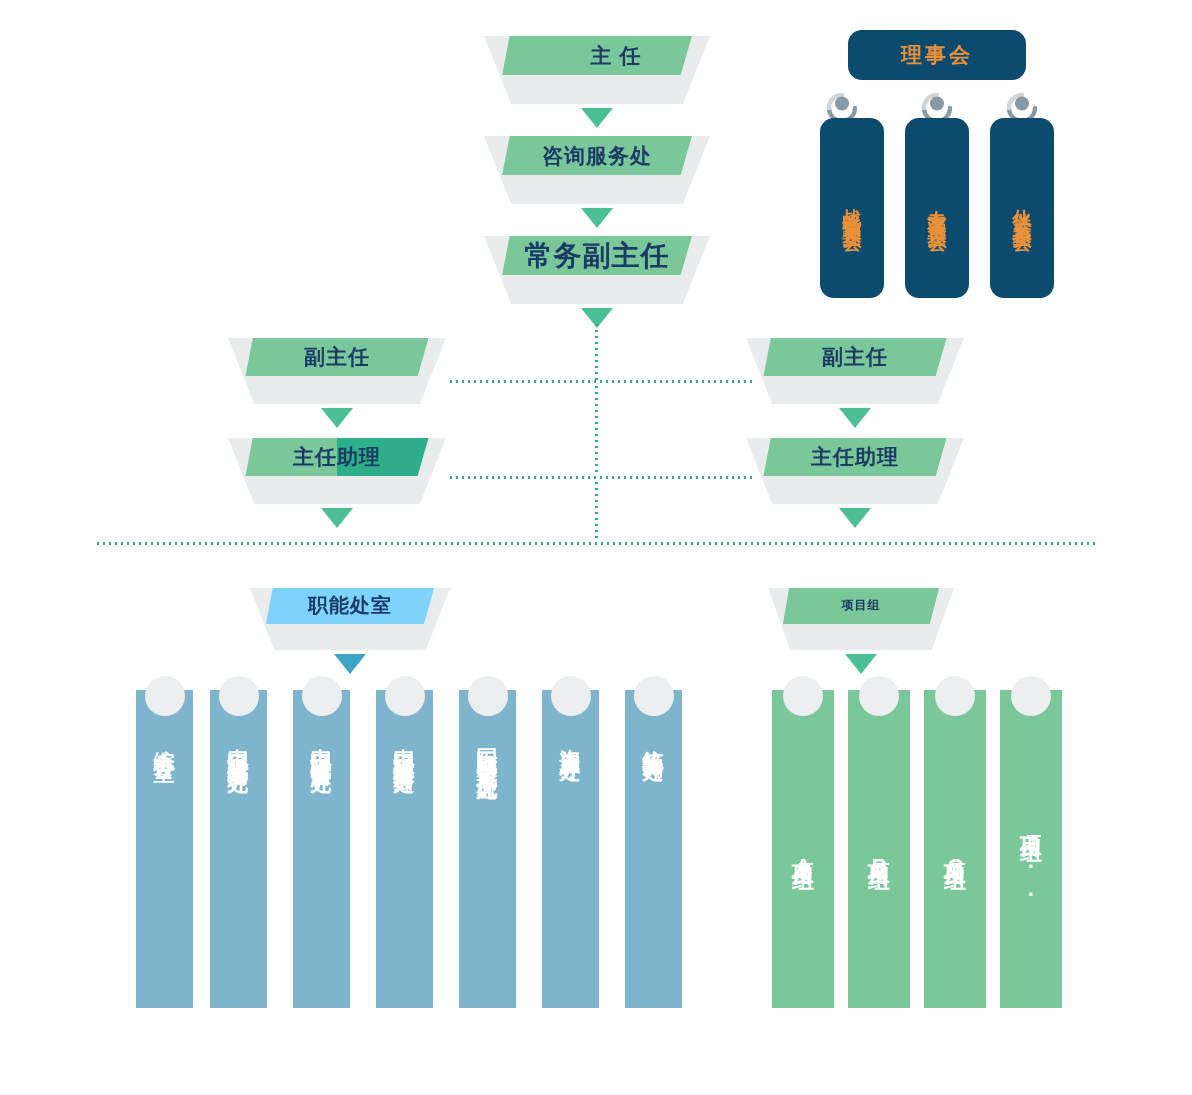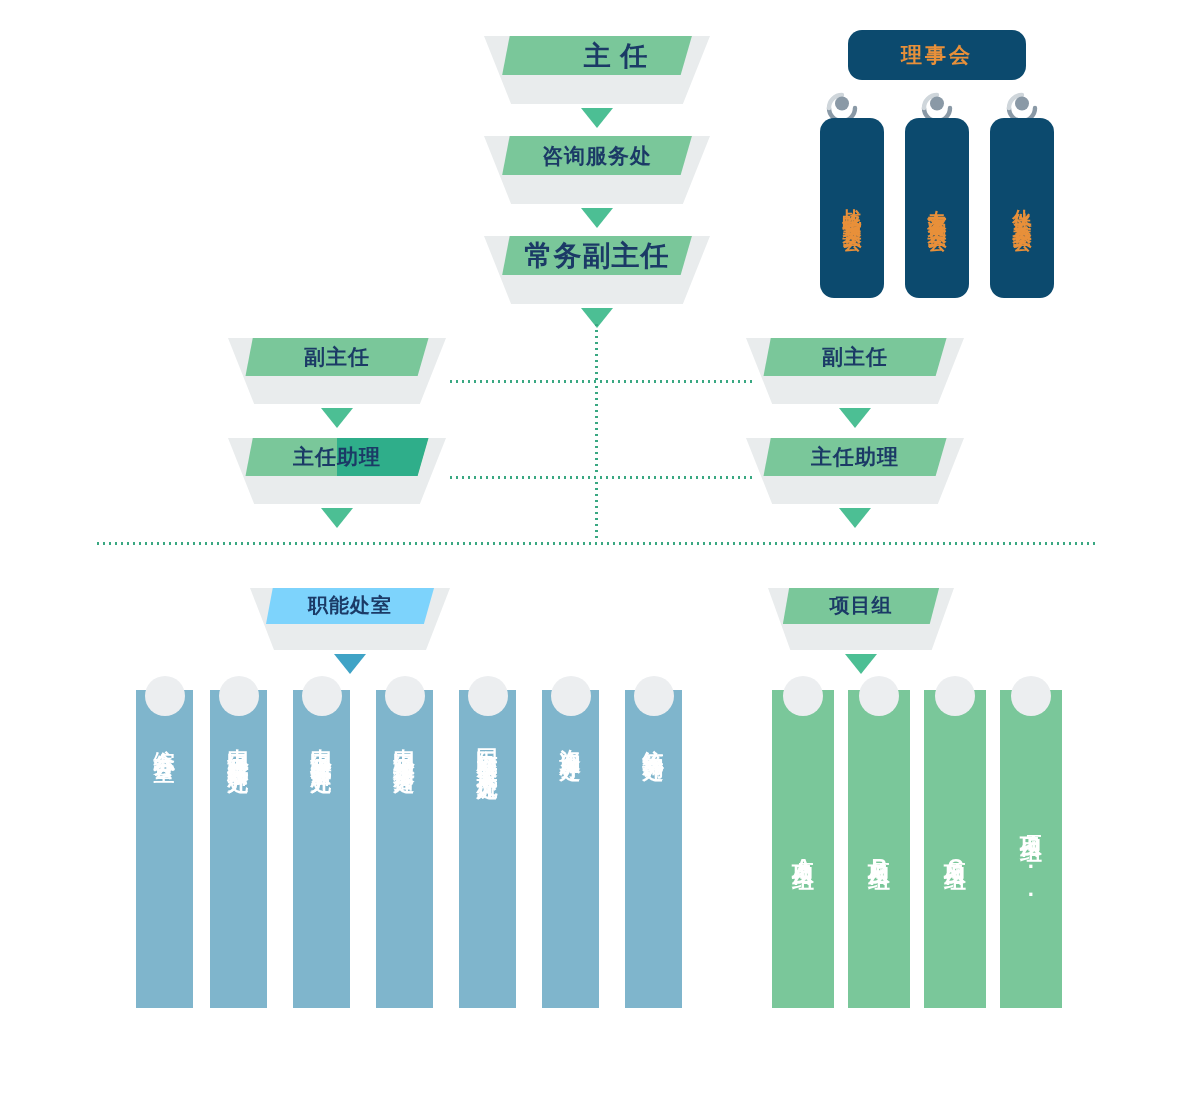--- a/index.html
+++ b/index.html
@@ -141,21 +141,21 @@
   }
 </style>
 </head>
 <body>
 
 <div id="stage">
 
   <div class="node" style="left:484px; top:36px; width:226px; height:68px;">
     <div class="tz-back"></div>
     <div class="tz-front">
-      <span class="lbl" style="font-size:27px;margin-left:38px;">主 任</span>
+      <span class="lbl" style="font-size:21px;margin-left:38px;">主 任</span>
     </div>
     <div class="arrow" style="top:72px;"></div>
   </div>
 
   <div class="node" style="left:484px; top:136px; width:226px; height:68px;">
     <div class="tz-back"></div>
     <div class="tz-front">
       <span class="lbl" style="font-size:21px;">咨询服务处</span>
     </div>
     <div class="arrow" style="top:72px;"></div>
@@ -244,21 +244,21 @@
     <div class="tz-back"></div>
     <div class="tz-front blue">
       <span class="lbl" style="font-size:20px;">职能处室</span>
     </div>
     <div class="arrow blue" style="top:66px;"></div>
   </div>
 
   <div class="node" style="left:768px; top:588px; width:186px; height:62px;">
     <div class="tz-back"></div>
     <div class="tz-front">
-      <span class="lbl" style="font-size:20px;">项目组</span>
+      <span class="lbl" style="font-size:12px;">项目组</span>
     </div>
     <div class="arrow" style="top:66px;"></div>
   </div>
 
   <div class="strip" style="left:136px; top:676px; width:57px; height:332px;">
     <div class="bar"></div>
     <div class="dot"></div>
     <div class="txt" style="font-size:21px; height:262px;">综合办公室</div>
   </div>
 

